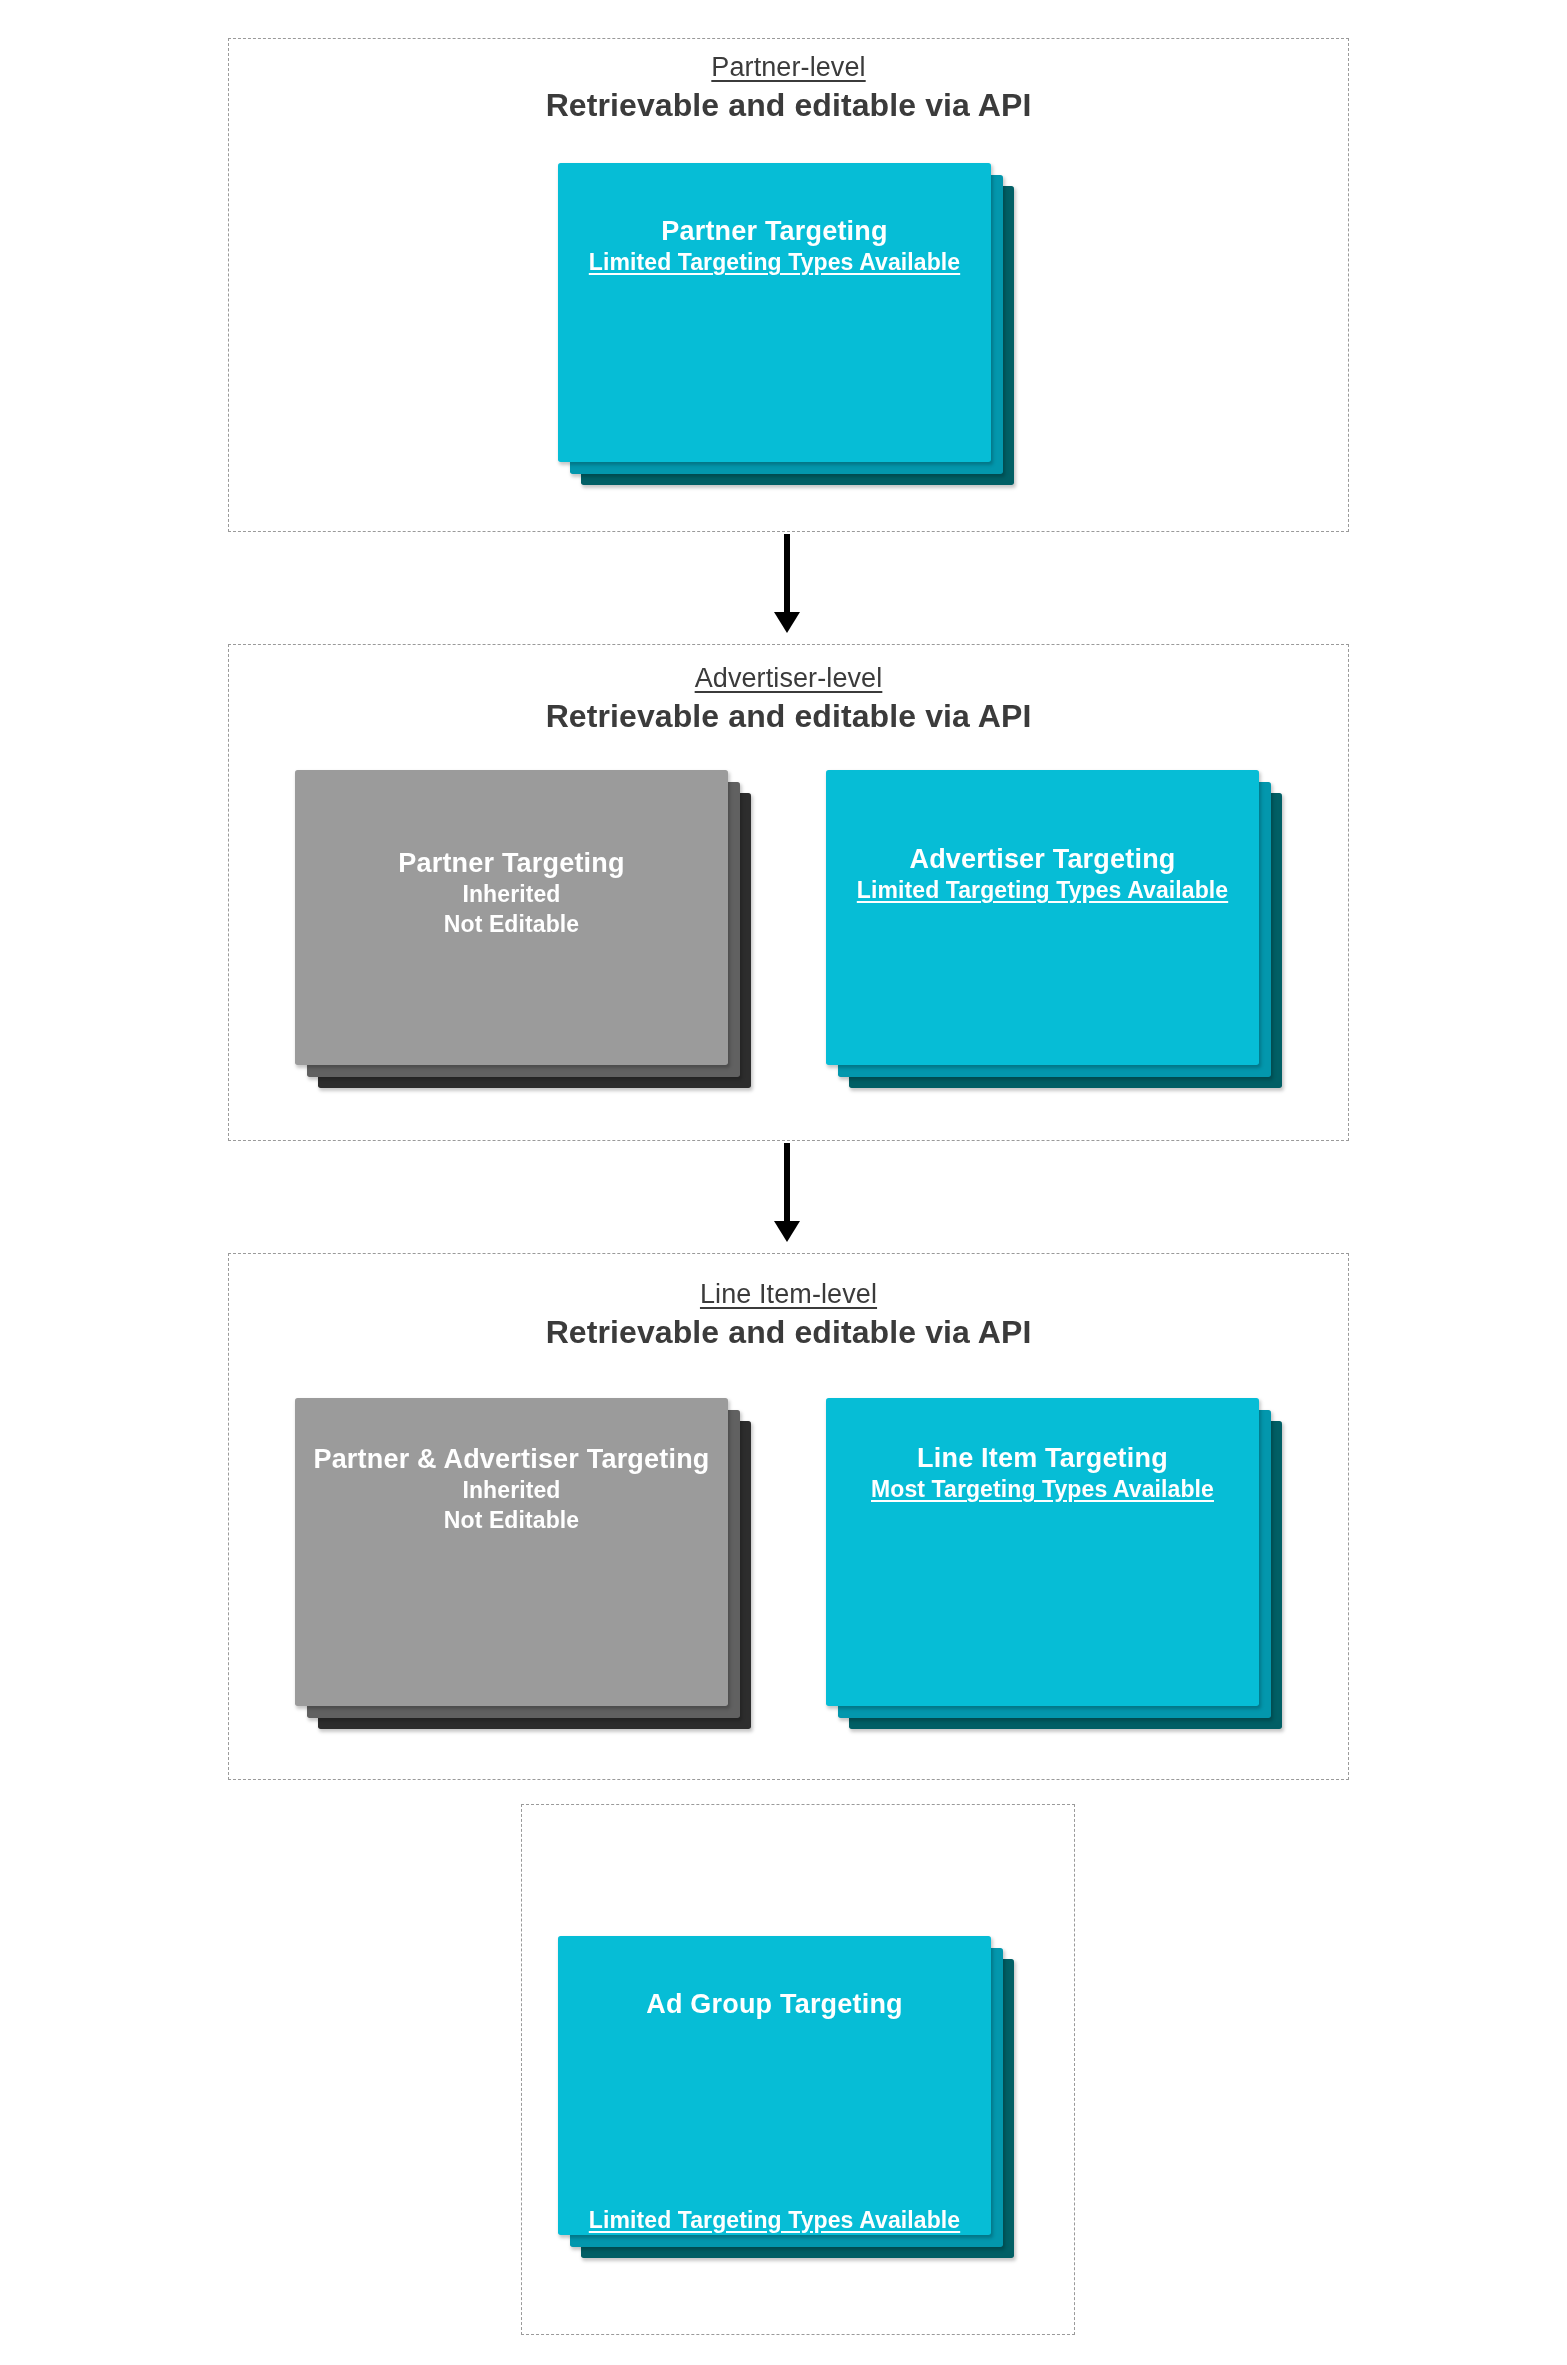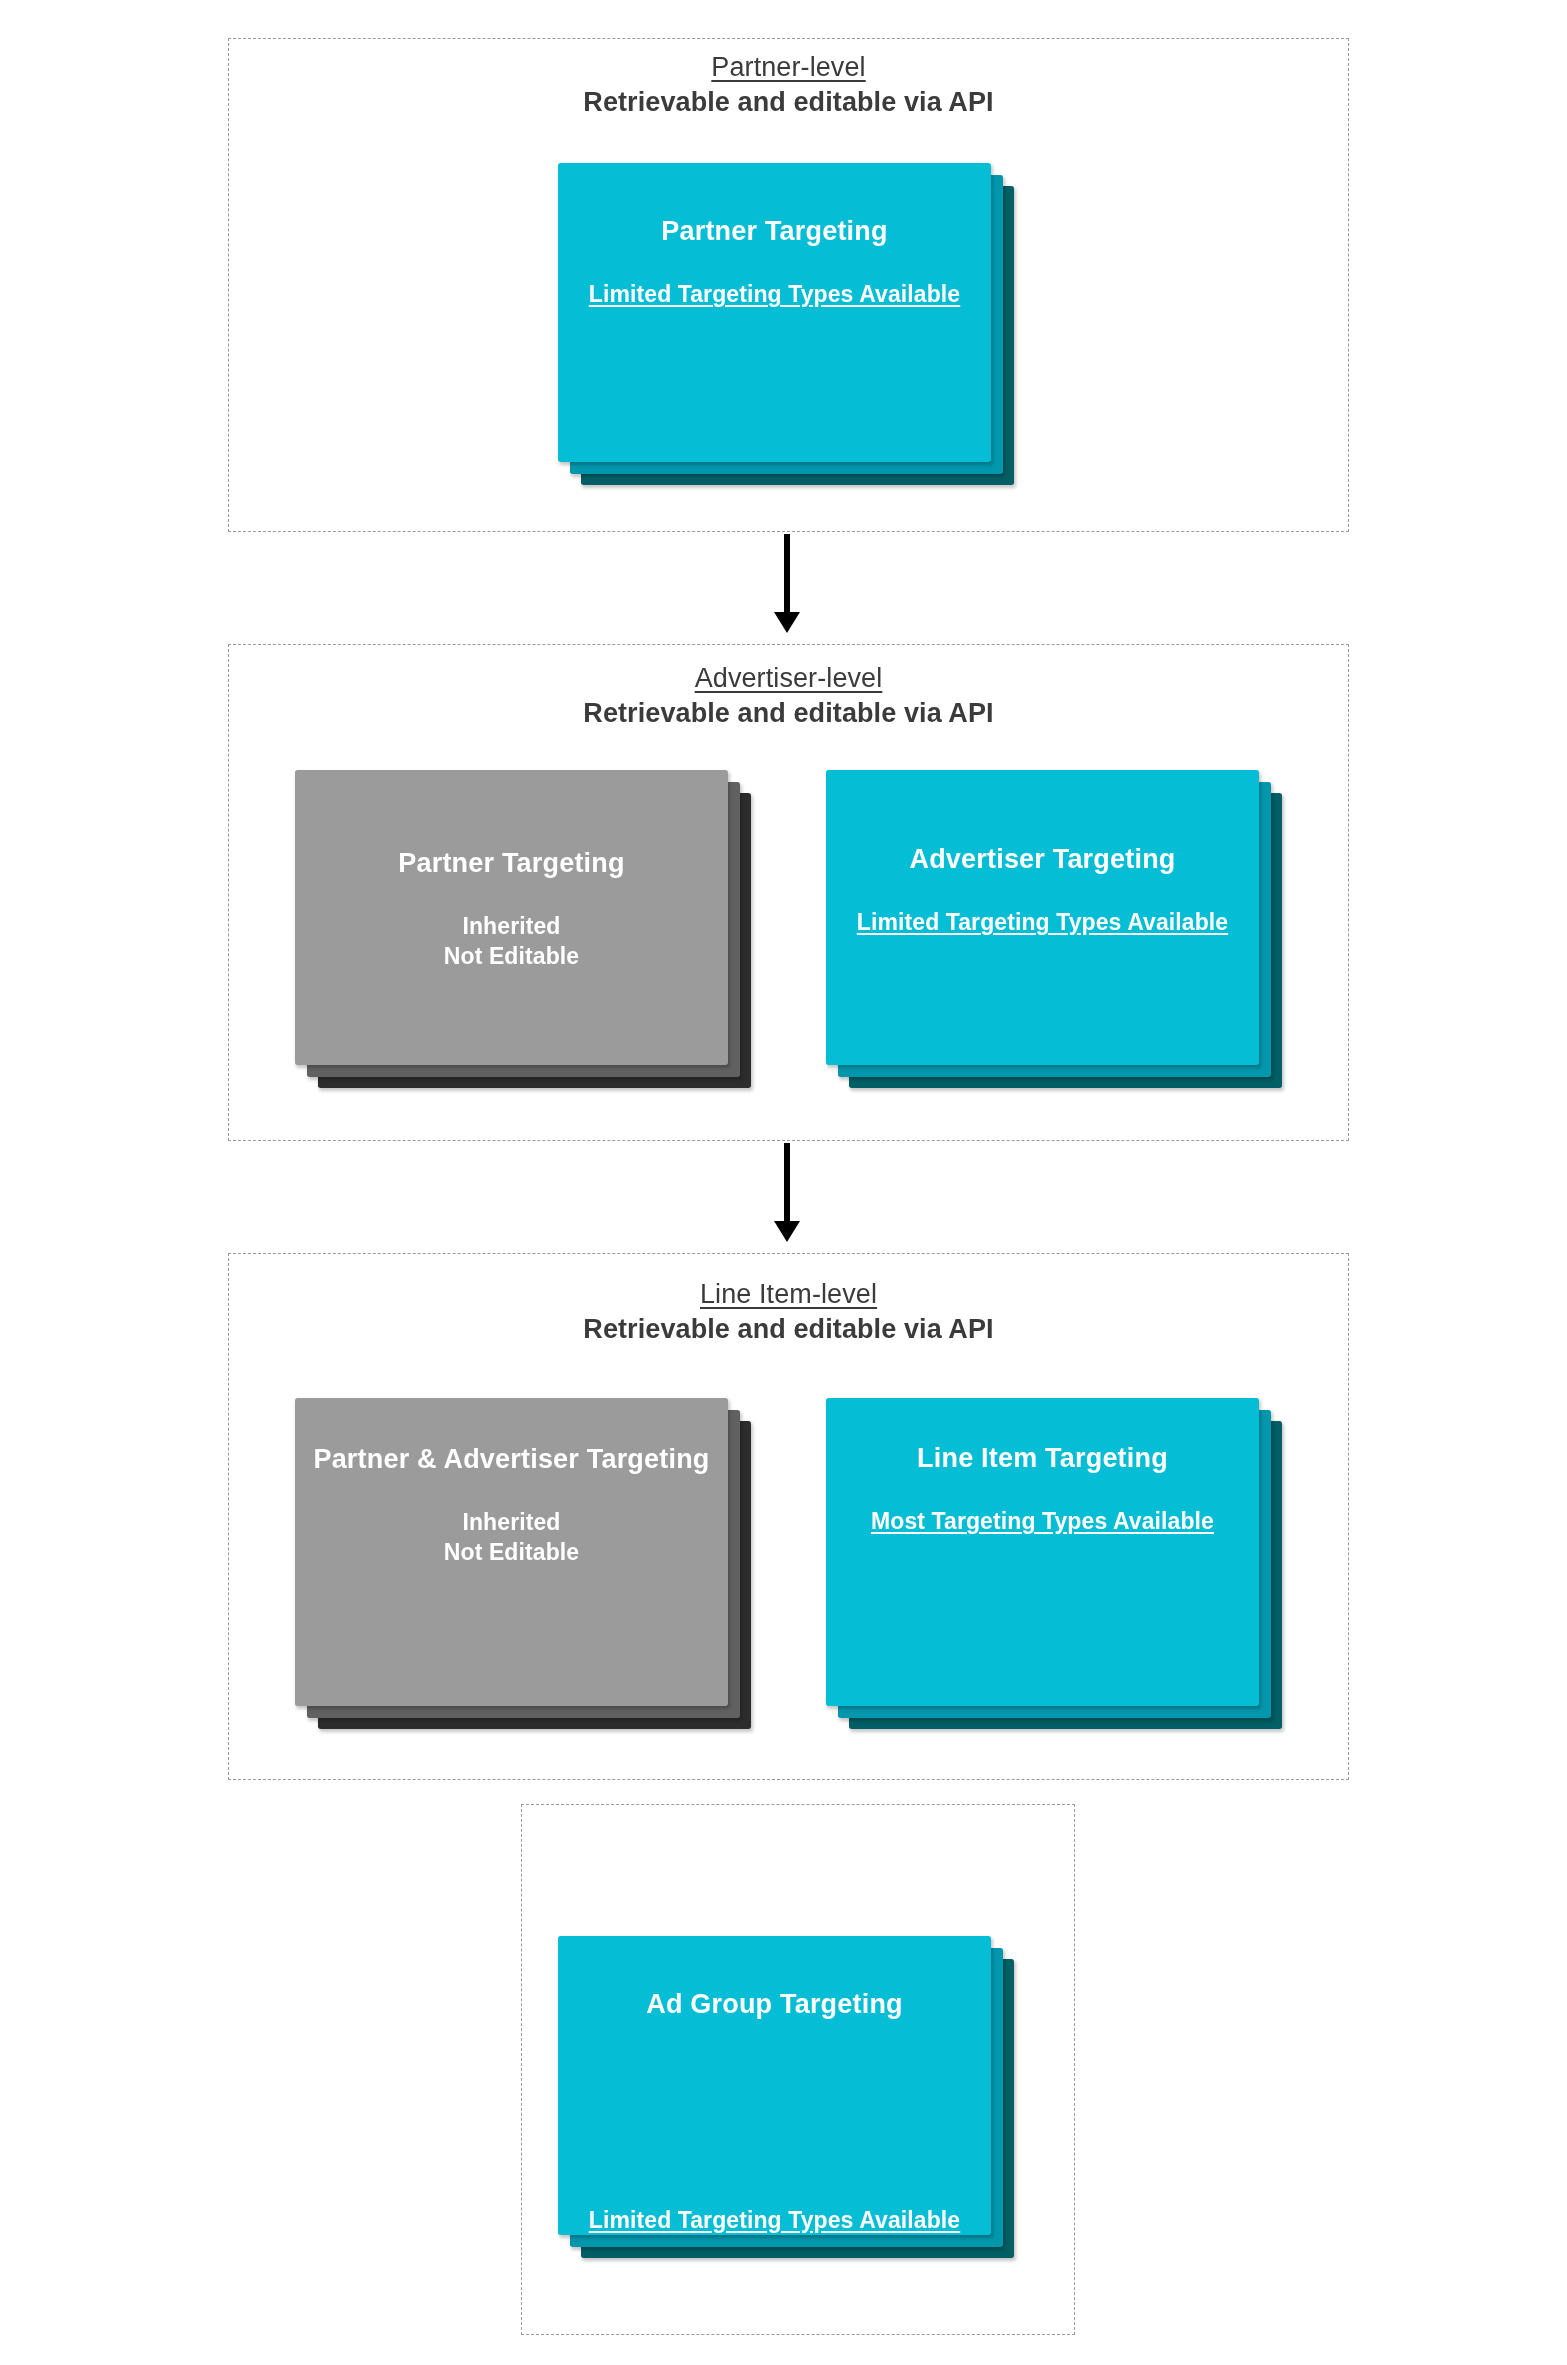--- a/index.html
+++ b/index.html
@@ -38,21 +38,21 @@
     display: inline-block;
     font-size: 27px;
     font-weight: 400;
     color: #3b3b3b;
     text-decoration: underline;
     text-underline-offset: 3.6px;
     letter-spacing: 0.1px;
   }
   .level-api {
     display: block;
-    font-size: 27px;
+    font-size: 32px;
     font-weight: 700;
     color: #3b3b3b;
     margin-top: 3.6px;
     letter-spacing: 0.1px;
   }
   .level-api.warn { color: #ff2600; }
 
   
   .card-stack {
     position: absolute;
@@ -93,21 +93,21 @@
     font-size: 27px;
     font-weight: 700;
     line-height: 1.24;
     letter-spacing: 0.2px;
   }
   .card-sub {
     font-size: 23px;
     font-weight: 700;
     line-height: 1.28;
     letter-spacing: 0.1px;
-    margin-top: 32px;
+    margin-top: 0;
   }
   .card-sub.underline {
     text-decoration: underline;
     text-underline-offset: 2.7px;
   }
 
   
   .arrow {
     position: absolute;
     width: 6.3px;

